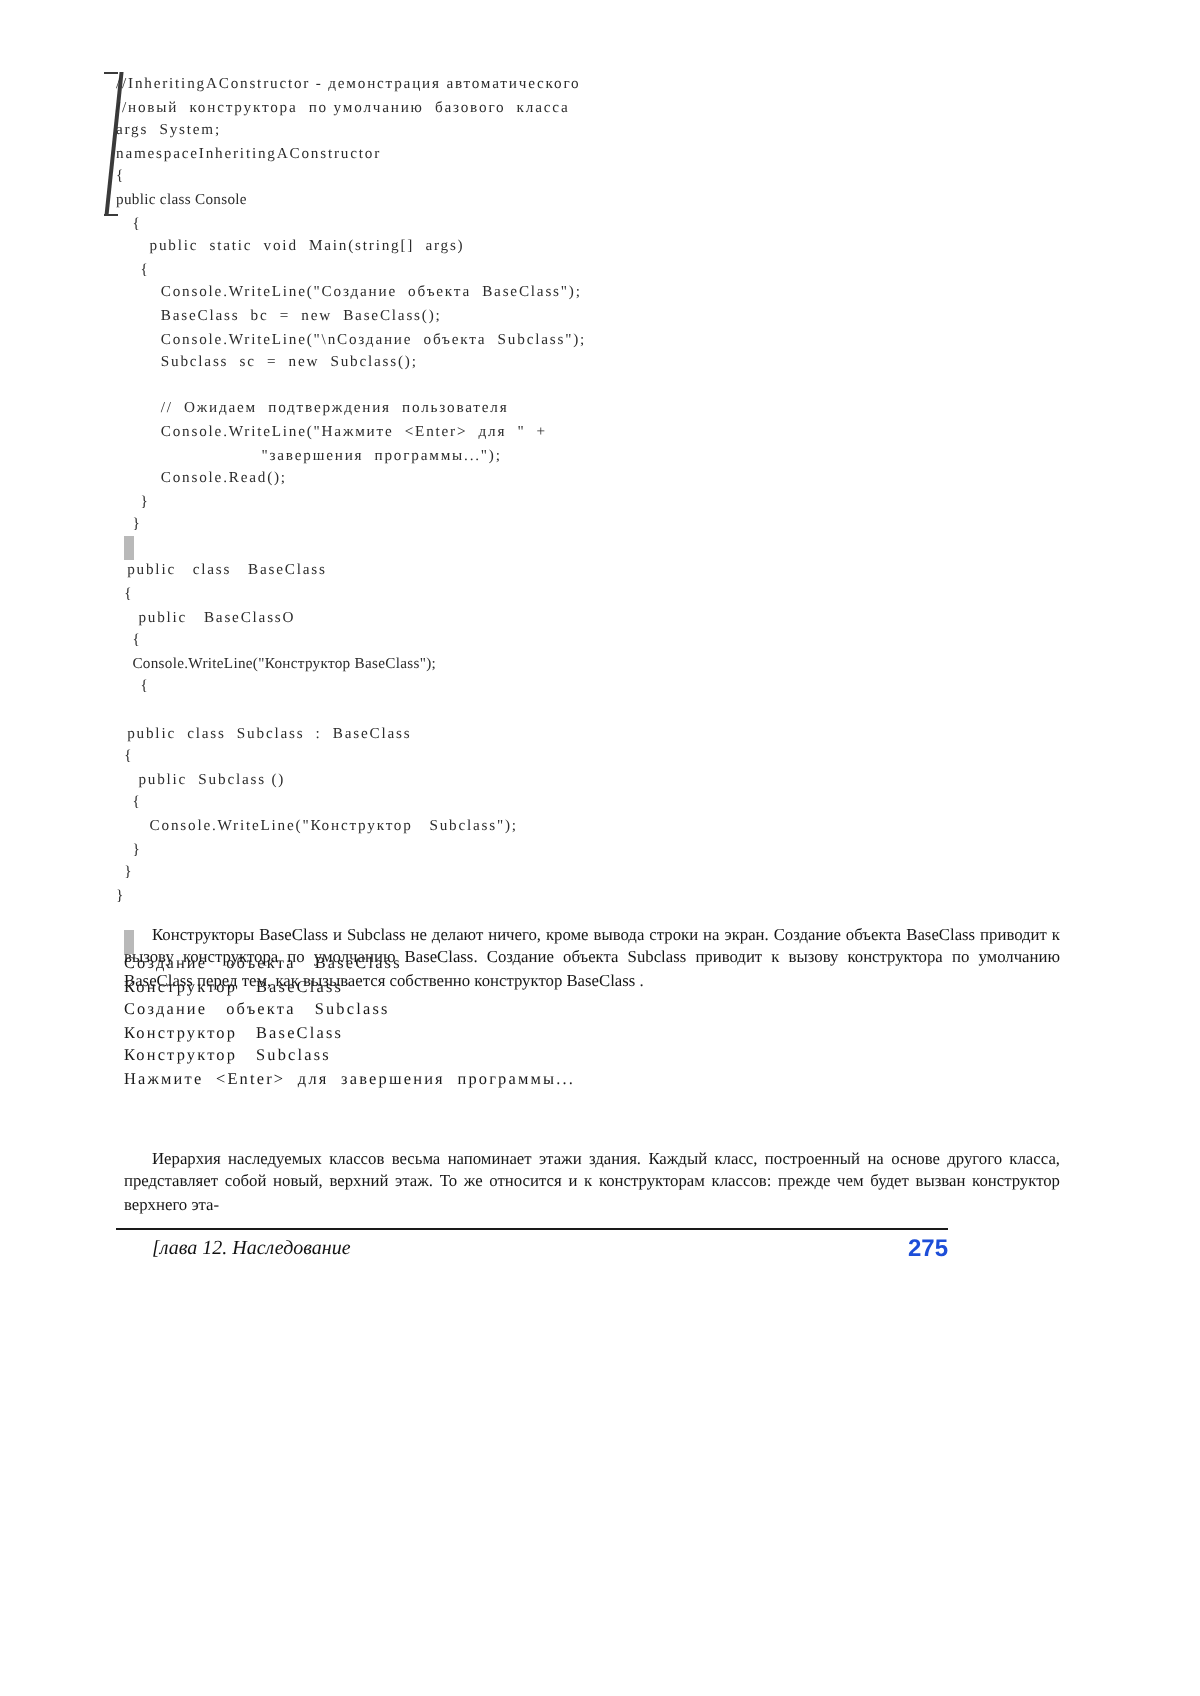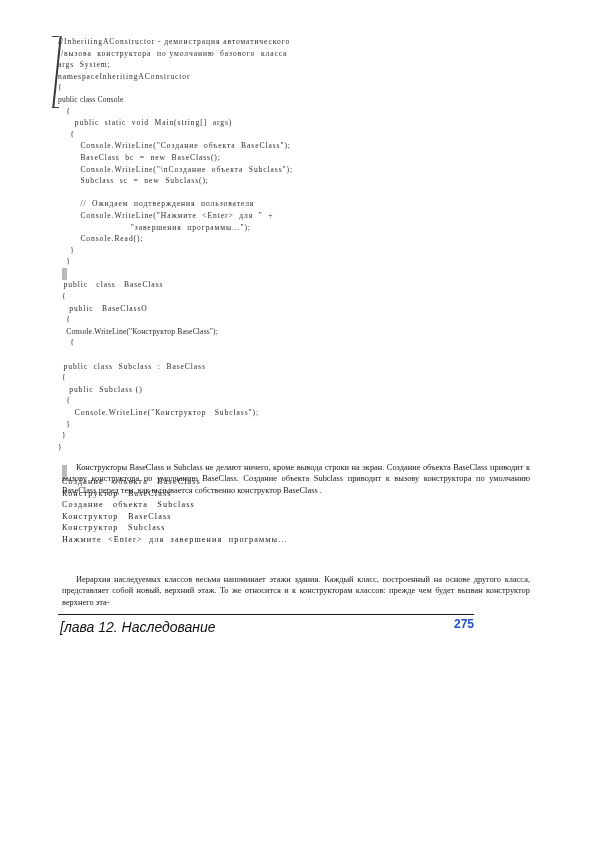--- a/index.html
+++ b/index.html
@@ -124,24 +124,24 @@
   .footer-rule {
     position: absolute;
     left: 0;
     right: 0;
     top: 0;
     height: 1px;
     background: #1a1a1a;
   }
   .footer-chapter {
     position: absolute;
-    left: 2px;
+    left: 18px;
     top: 5px;
-    font-family: Liberation Sans, sans-serif;
-    font-size: 14px;
+    font-family: Liberation Serif, serif;
+    font-size: 10px;
     font-style: italic;
     color: #111;
   }
   .footer-page {
     position: absolute;
     right: 0;
     top: 3px;
     font-family: "Liberation Sans", sans-serif;
     font-size: 12px;
     font-weight: bold;
@@ -157,21 +157,21 @@
     <div class="stem"></div>
     <div class="cap-top"></div>
     <div class="cap-bot"></div>
   </div>
 
   <div class="gray-tick" style="left:62px; top:268px;"></div>
   <div class="gray-tick" style="left:62px; top:465px;"></div>
 
   <div class="code-block">
     <div class="code-line">//InheritingAConstructor - демонстрация автоматического</div>
-    <div class="code-line">//вызова  конструктора  по умолчанию  базового  класса</div>
+    <div class="code-line">//новый  конструктора  по умолчанию  базового  класса</div>
     <div class="code-line">args  System;</div>
     <div class="code-line">namespaceInheritingAConstructor</div>
     <div class="code-line tight">{</div>
     <div class="code-line tight">public class Console</div>
     <div class="code-line tight">    {</div>
     <div class="code-line">      public  static  void  Main(string[]  args)</div>
     <div class="code-line tight">      {</div>
     <div class="code-line">        Console.WriteLine("Создание  объекта  BaseClass");</div>
     <div class="code-line">        BaseClass  bc  =  new  BaseClass();</div>
     <div class="code-line">        Console.WriteLine("\nСоздание  объекта  Subclass");</div>

